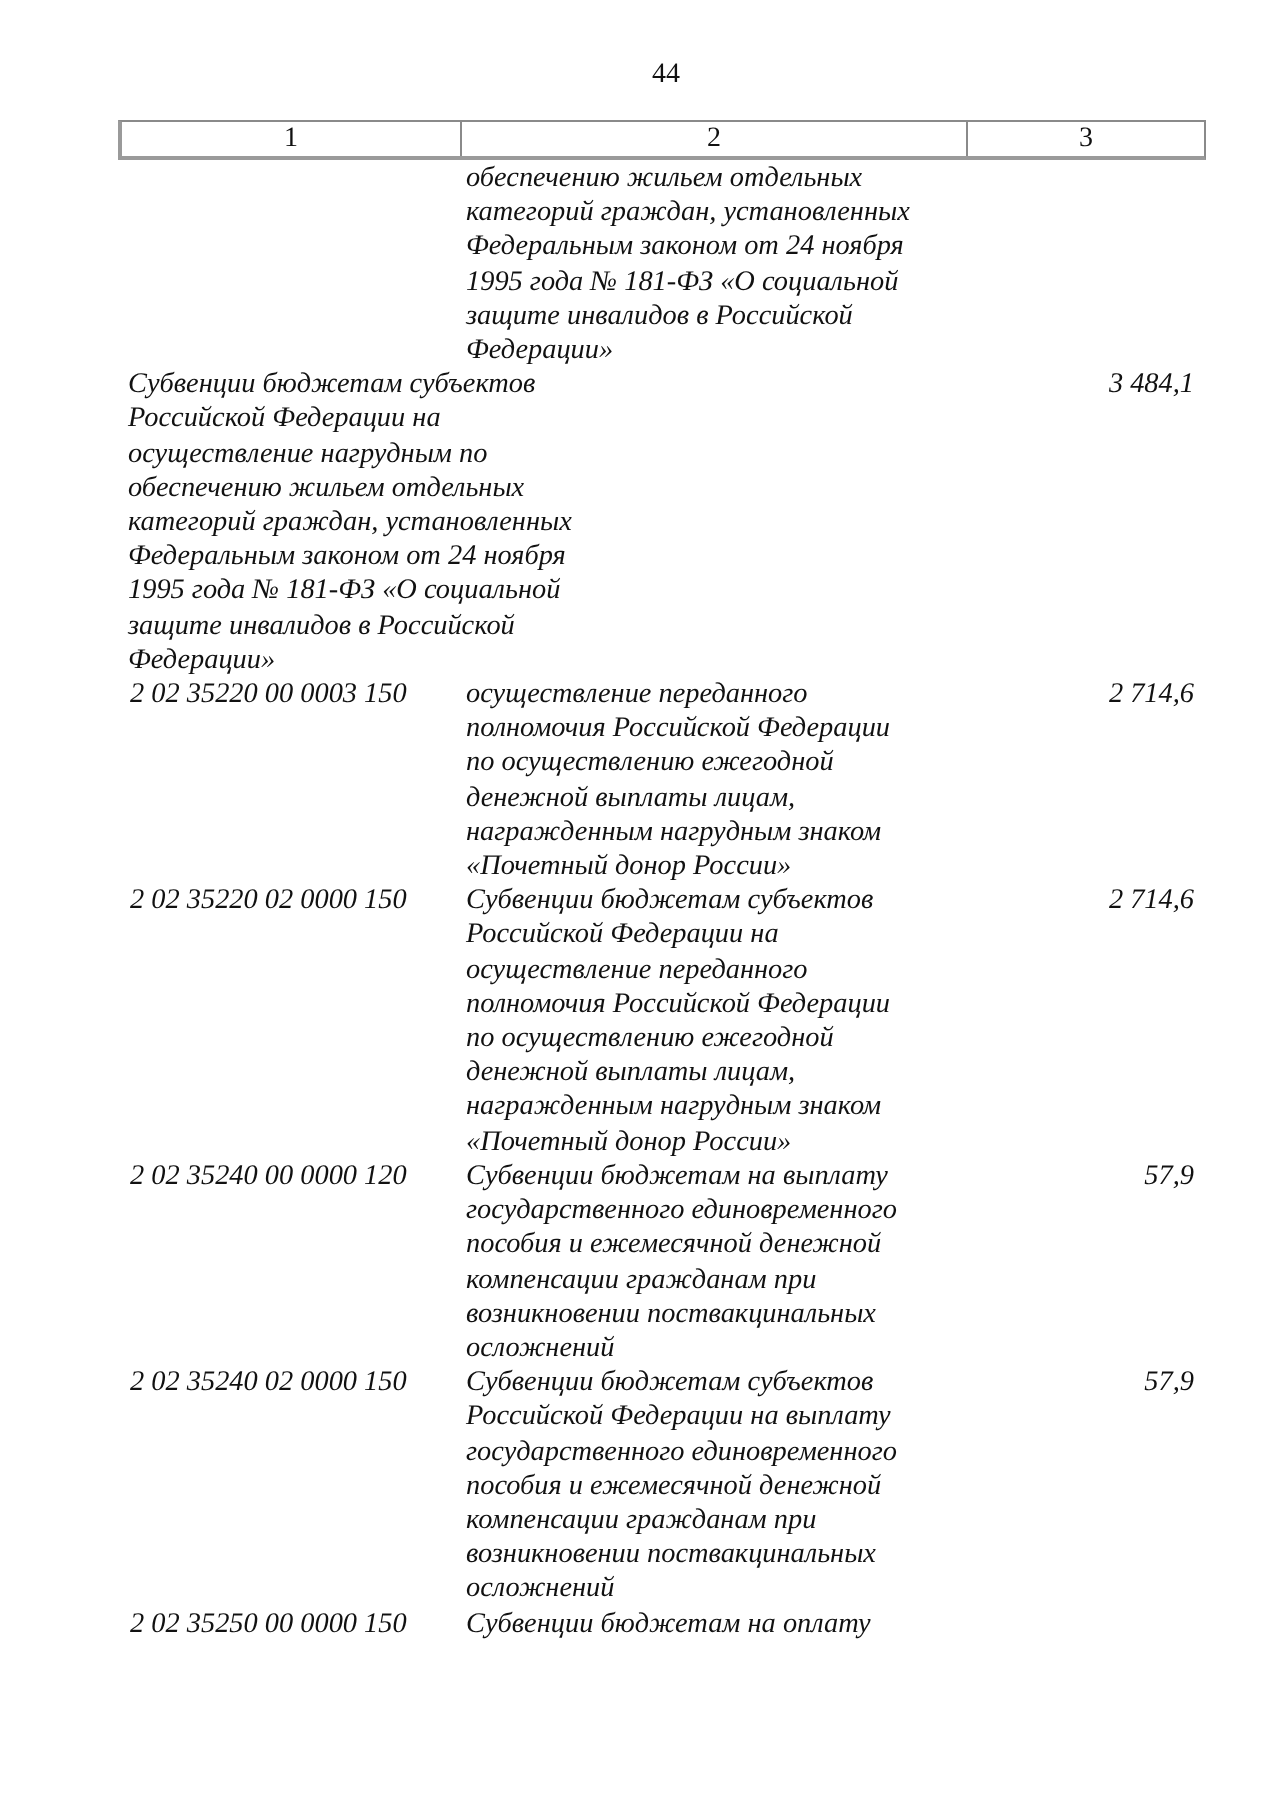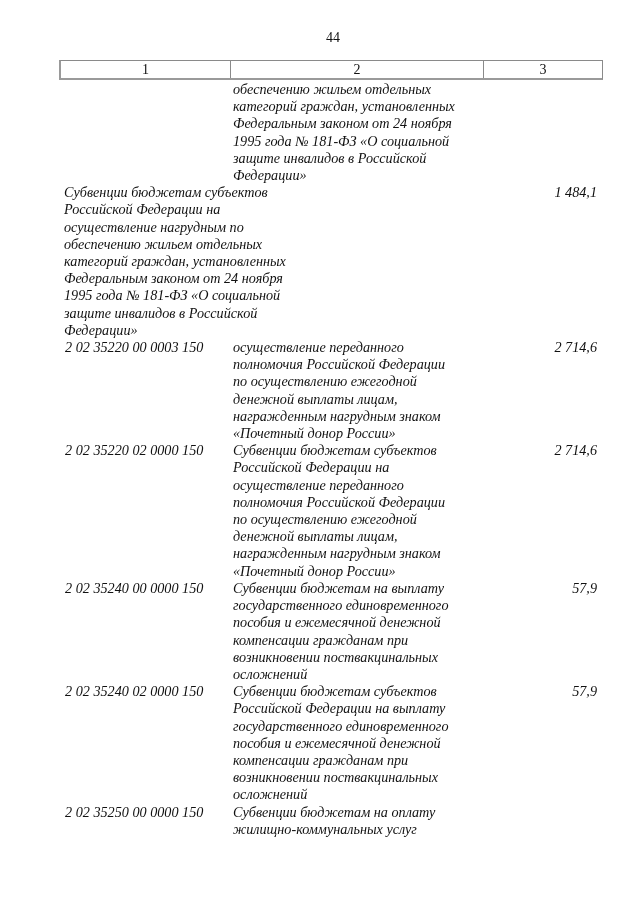--- a/index.html
+++ b/index.html
@@ -63,21 +63,21 @@
         <span class="line">Субвенции бюджетам субъектов</span>
         <span class="line">Российской Федерации на</span>
         <span class="line">осуществление нагрудным по</span>
         <span class="line">обеспечению жильем отдельных</span>
         <span class="line">категорий граждан, установленных</span>
         <span class="line">Федеральным законом от 24 ноября</span>
         <span class="line">1995 года № 181-ФЗ «О социальной</span>
         <span class="line">защите инвалидов в Российской</span>
         <span class="line">Федерации»</span>
       </div>
-      <div class="cell-value">1 484,1</div>
+      <div class="cell-value">3 484,1</div>
     </div>
     <div class="row">
       <div class="cell-code">2 02 35220 00 0003 150</div>
       <div class="cell-name">
         <span class="line">осуществление переданного</span>
         <span class="line">полномочия Российской Федерации</span>
         <span class="line">по осуществлению ежегодной</span>
         <span class="line">денежной выплаты лицам,</span>
         <span class="line">награжденным нагрудным знаком</span>
         <span class="line">«Почетный донор России»</span>
@@ -92,21 +92,21 @@
         <span class="line">осуществление переданного</span>
         <span class="line">полномочия Российской Федерации</span>
         <span class="line">по осуществлению ежегодной</span>
         <span class="line">денежной выплаты лицам,</span>
         <span class="line">награжденным нагрудным знаком</span>
         <span class="line">«Почетный донор России»</span>
       </div>
       <div class="cell-value">2 714,6</div>
     </div>
     <div class="row">
-      <div class="cell-code">2 02 35240 00 0000 150</div>
+      <div class="cell-code">2 02 35240 00 0000 120</div>
       <div class="cell-name">
         <span class="line">Субвенции бюджетам на выплату</span>
         <span class="line">государственного единовременного</span>
         <span class="line">пособия и ежемесячной денежной</span>
         <span class="line">компенсации гражданам при</span>
         <span class="line">возникновении поствакцинальных</span>
         <span class="line">осложнений</span>
       </div>
       <div class="cell-value">57,9</div>
     </div>
@@ -120,16 +120,15 @@
         <span class="line">компенсации гражданам при</span>
         <span class="line">возникновении поствакцинальных</span>
         <span class="line">осложнений</span>
       </div>
       <div class="cell-value">57,9</div>
     </div>
     <div class="row">
       <div class="cell-code">2 02 35250 00 0000 150</div>
       <div class="cell-name">
         <span class="line">Субвенции бюджетам на оплату</span>
-        <span class="line">жилищно-коммунальных услуг</span>
       </div>
     </div>
   </div>
 
 </body></html>

